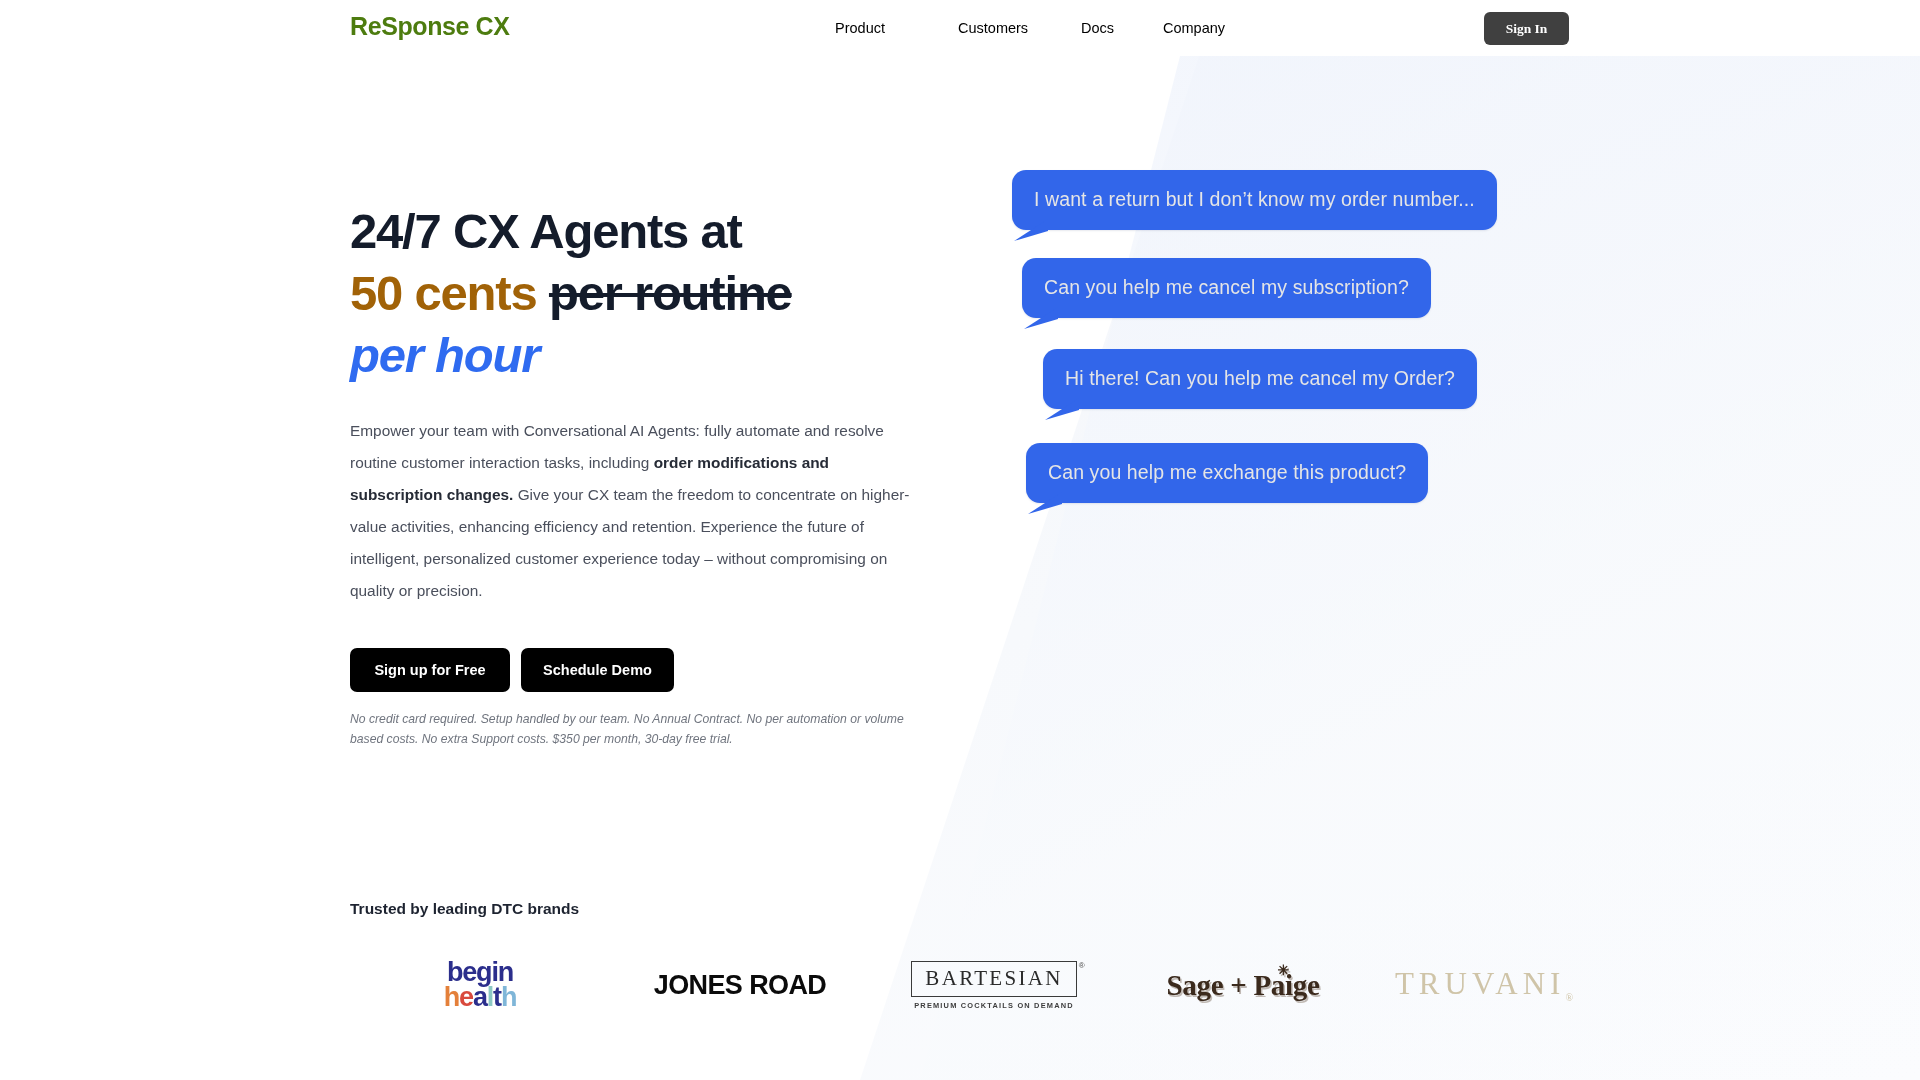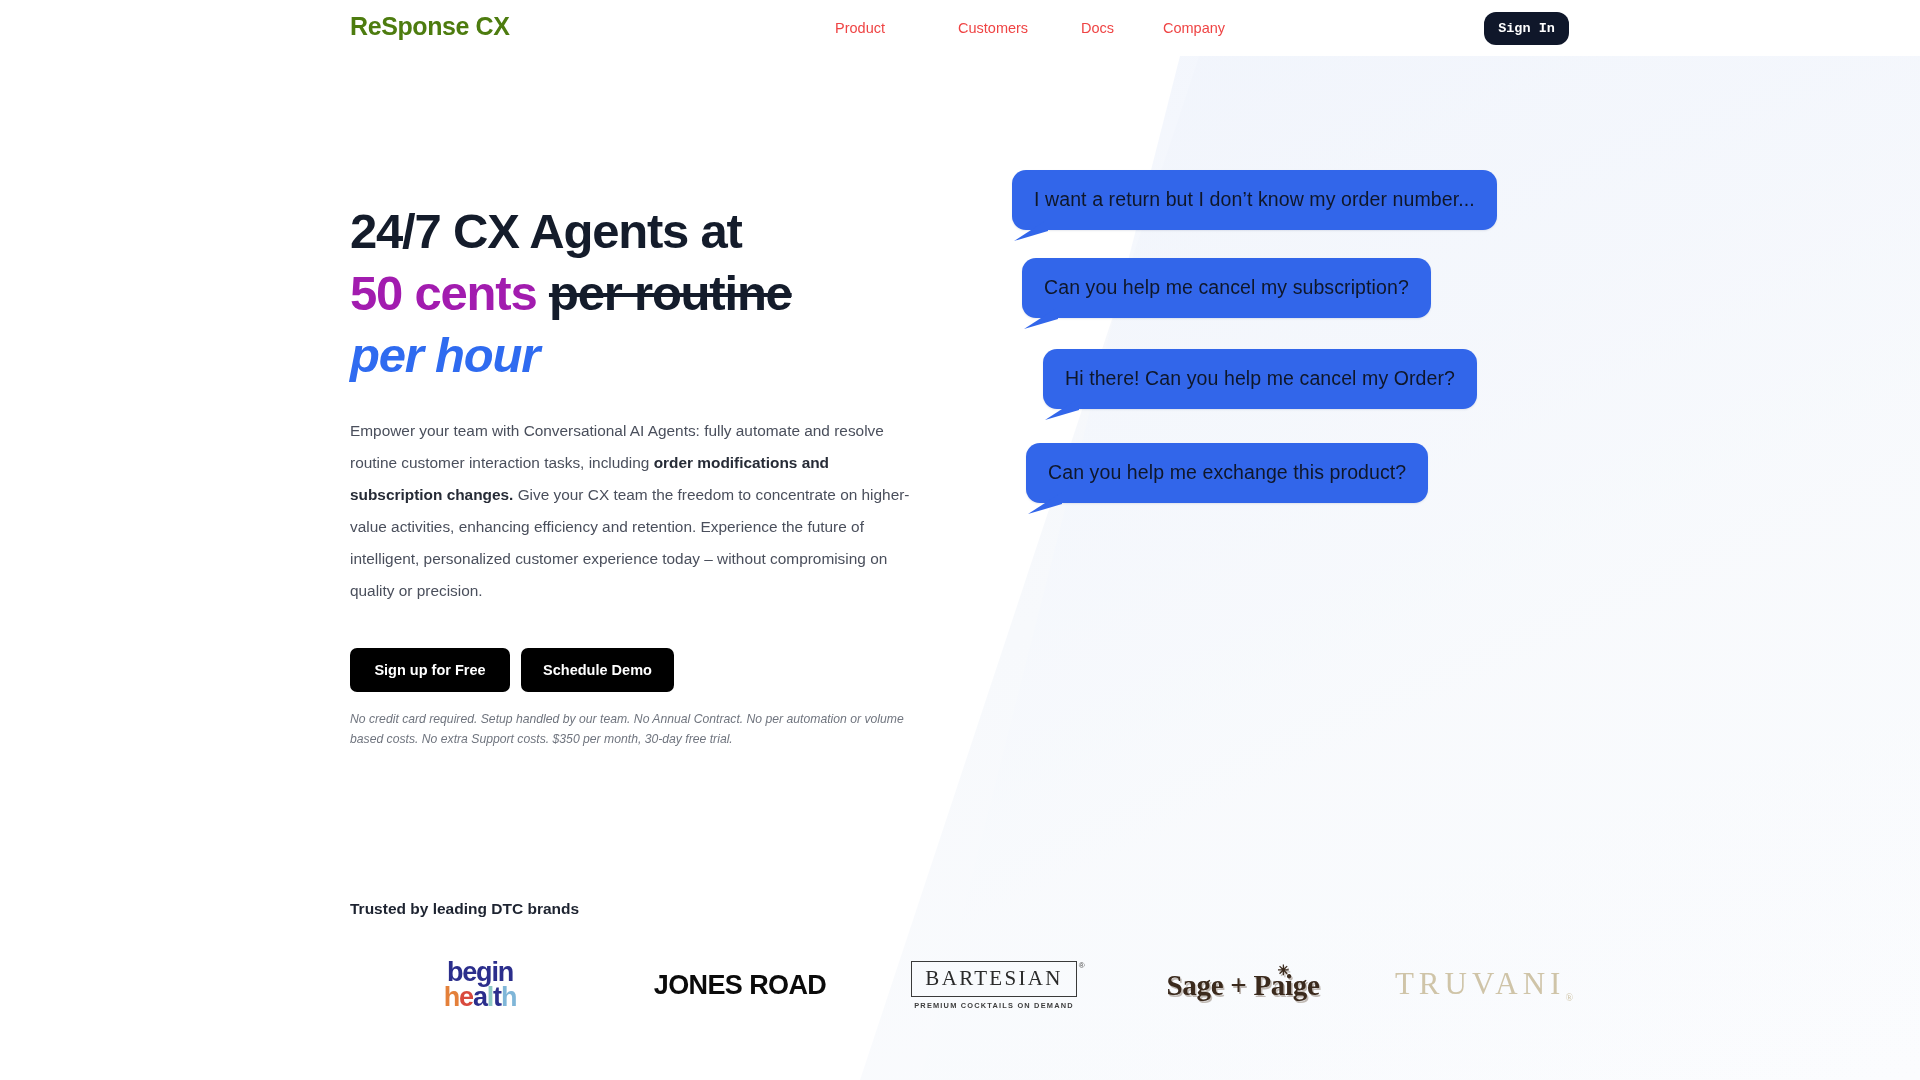--- a/index.html
+++ b/index.html
@@ -30,42 +30,42 @@
     position:absolute; top:0; left:0; width:1920px; height:56px;
     display:flex; align-items:center; z-index:20; background:transparent;
   }
   .logo {
     position:absolute; left:350px; top:12px;
     font-size:25px; font-weight:700; color:#4d7c0f;
     letter-spacing:-0.4px; white-space:nowrap;
   }
   .nav { position:absolute; left:835px; top:20px; display:flex; gap:0px; }
   .nav a {
-    font-size:14.5px; color:#ef4444; text-decoration:none; display:block;
+    font-size:14.5px; color:#000000; text-decoration:none; display:block;
   }
   .nav .n0 { width:123px; }
   .nav .n1 { width:123px; }
   .nav .n2 { width:82px; }
   .nav .n3 { width:90px; }
   .signin {
     position:absolute; left:1484px; top:12px;
-    width:85px; height:33px; border-radius:12px;
-    background:#0f172a; color:#fff; border:none;
+    width:85px; height:33px; border-radius:6px;
+    background:#404040; color:#fff; border:none;
     font-size:13.5px; font-weight:700;
-    font-family:Liberation Mono, monospace;
+    font-family:Liberation Serif, serif;
     cursor:pointer; display:flex; align-items:center; justify-content:center;
   }
 
   
   .hero-left { position:absolute; left:350px; top:200px; width:600px; z-index:5; }
   .headline {
     font-size:49px; line-height:62px; font-weight:700;
     color:#141c2b; letter-spacing:-1.2px; margin:0;
   }
-  .hl-blue { color:#a21caf; }
+  .hl-blue { color:#a16207; }
   .hl-strike { color:#141c2b; text-decoration:line-through; text-decoration-thickness:4px; }
   .hl-italic { color:#2f6bf0; font-style:italic; }
 
   .body-copy {
     margin-top:29px; width:572px;
     font-size:15.4px; line-height:32px; color:#4a4f5c;
   }
   .body-copy b { color:#262b36; font-weight:700; }
 
   .cta-row { margin-top:41px; display:flex; gap:11px; }
@@ -79,21 +79,21 @@
   .btn-secondary { width:153px; height:44px; }
 
   .fineprint {
     margin-top:17px; width:580px;
     font-size:12.2px; line-height:20px; font-style:italic; color:#70757f;
   }
 
   
   .bubbles { position:absolute; left:1005px; top:170px; z-index:6; }
   .bubble {
-    position:relative; background:#3266ea; color:#0f172a;
+    position:relative; background:#3266ea; color:#e5e5e5;
     border-radius:14px; padding:15px 22px 16px 22px;
     font-size:19.5px; line-height:29px; font-weight:400;
     letter-spacing:.1px; width:fit-content;
     box-shadow:0 1px 2px rgba(20,40,90,.10);
   }
   .bubble::after {
     content:""; position:absolute; left:2px; bottom:-11px;
     width:34px; height:22px; background:#3266ea;
     clip-path: polygon(100% 0%, 100% 55%, 0% 100%, 58% 42%);
   }

